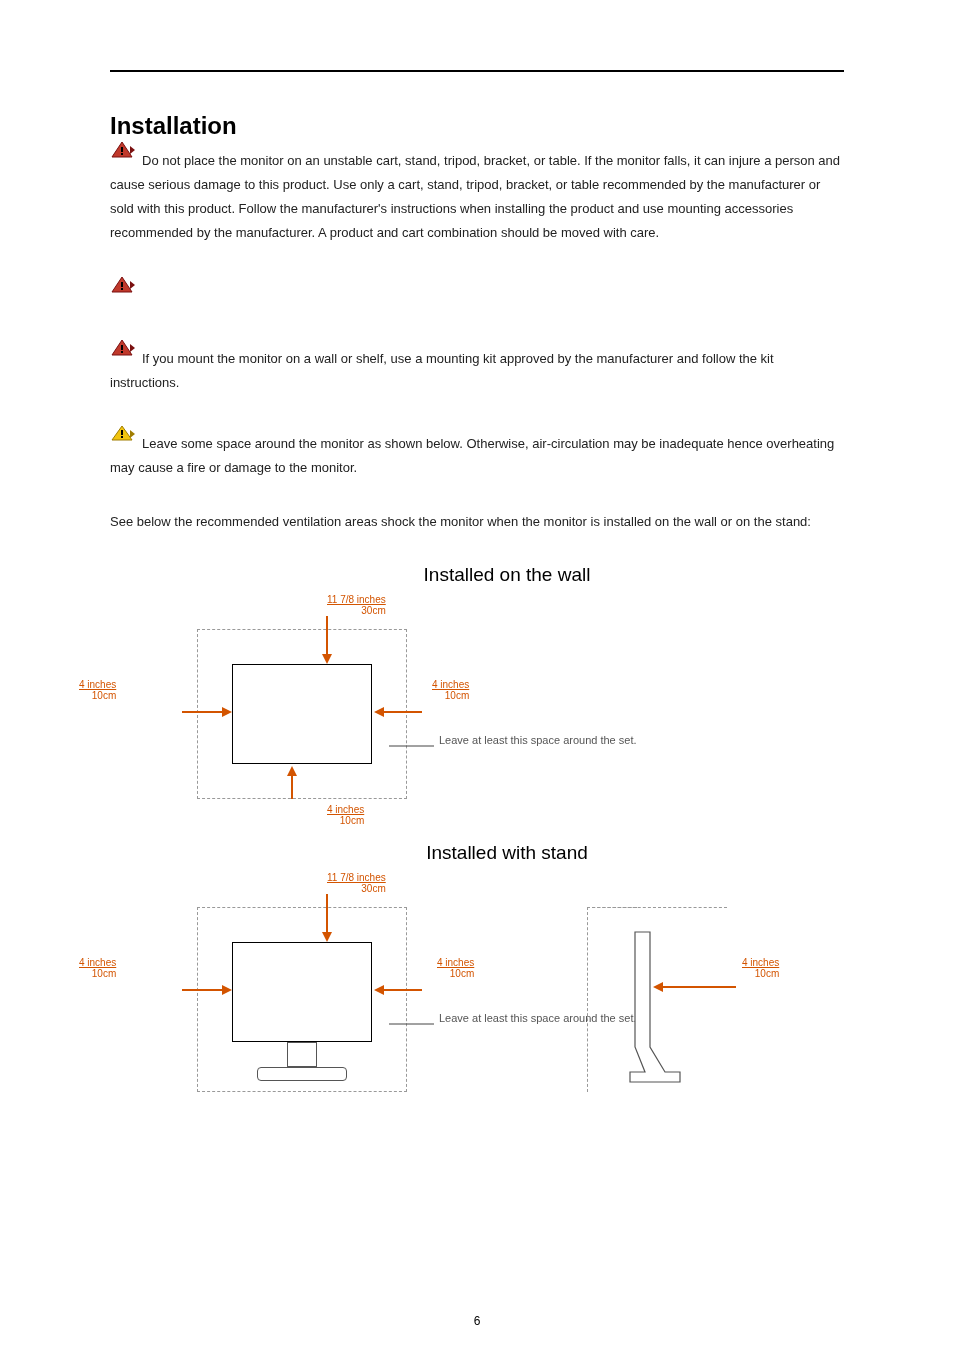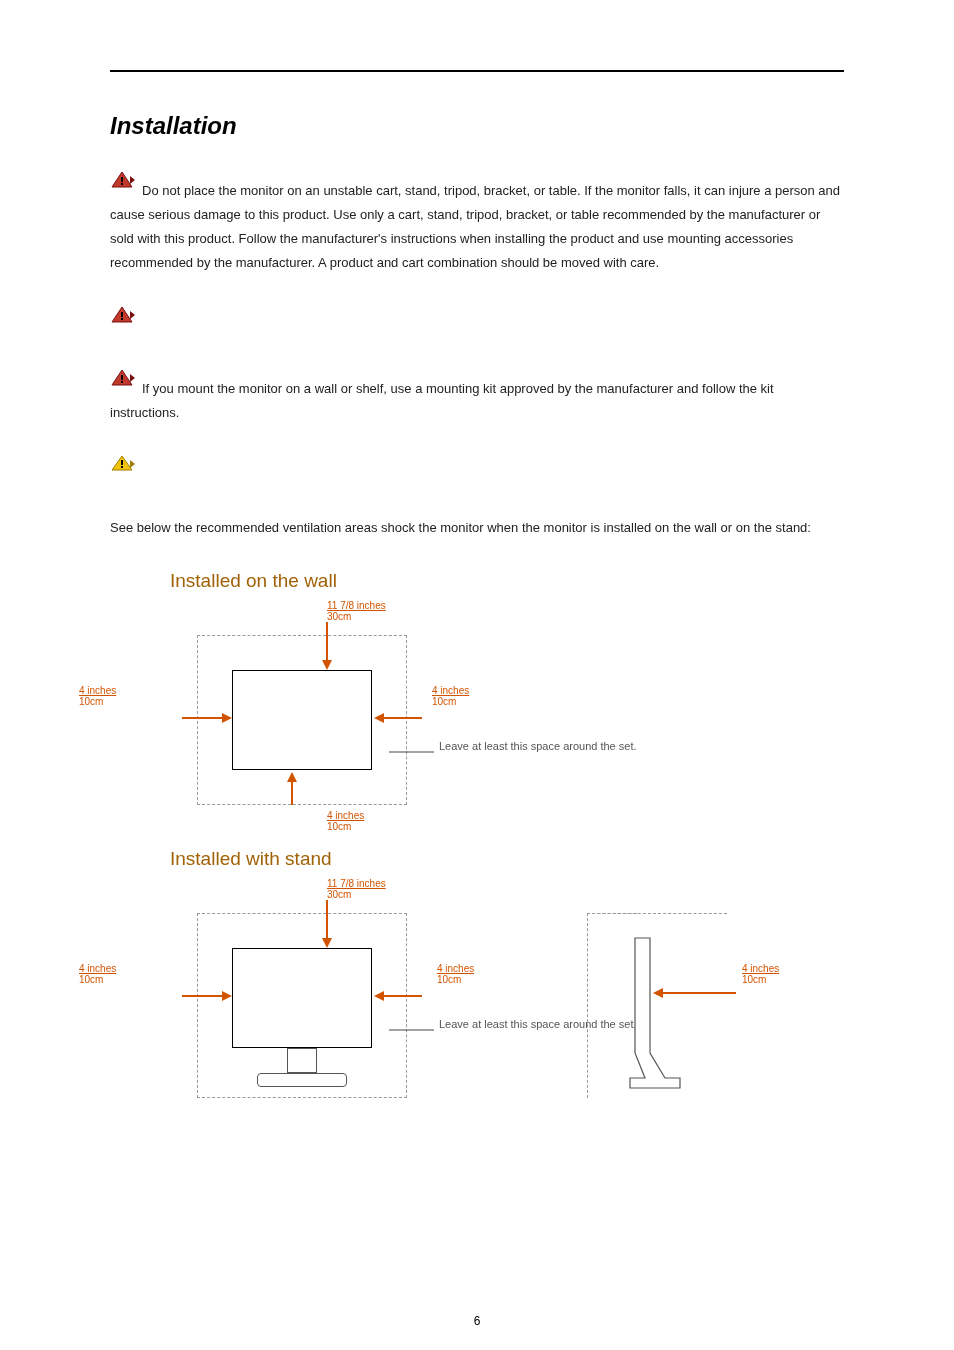--- a/index.html
+++ b/index.html
@@ -14,41 +14,40 @@
     padding: 70px 110px 30px 110px;
   }
   .hr-top {
     border-top: 2px solid #000;
     margin-bottom: 40px;
   }
   h1 {
     font-size: 24px;
     font-weight: bold;
     color: #000;
-    margin-bottom: 30px;
-    font-style: italic;
   }
   .para {
     font-size: 13px;
     line-height: 24px;
     color: #222;
     margin-bottom: 30px;
   }
   .warn-icon {
     display: inline-block;
     vertical-align: text-bottom;
     margin-right: 2px;
   }
   .diagram-section {
     margin-top: 0;
   }
   .diagram-title {
     font-size: 19px;
-    color: #a16207;
+    color: #000000;
     margin: 8px 0 8px 60px;
+    text-align: center;
   }
   .diagram-area {
     position: relative;
     width: 700px;
     height: 240px;
     margin: 0 auto 5px auto;
   }
   .diagram-area2 {
     position: relative;
     width: 700px;
@@ -62,21 +61,21 @@
   .solid-box {
     position: absolute;
     border: 1.5px solid #000;
     background: #fff;
   }
   .dim-label {
     position: absolute;
     font-size: 10px;
     line-height: 11px;
     color: #d35400;
-    text-align: left;
+    text-align: right;
     white-space: nowrap;
   }
   .dim-label .u { text-decoration: underline; display:block;}
   .caption {
     position: absolute;
     font-size: 11px;
     line-height: 13px;
     color: #555;
   }
   .page-num {
@@ -137,21 +136,21 @@
   </p>
 
   <p class="para">
     <span class="warn-icon">
       <svg width="30" height="18" viewBox="0 0 30 18">
           <polygon points="12,1 22,15 2,15" fill="#f1c40f" stroke="#a07d00" stroke-width="1"></polygon>
           <rect x="11" y="5" width="2" height="5" fill="#000"></rect>
           <rect x="11" y="11" width="2" height="2" fill="#000"></rect>
           <polygon points="25,9 20,5 20,13" fill="#a07d00"></polygon>
         </svg>
-    </span>
+    </span><span>Leave some space around the monitor as shown below. Otherwise, air-circulation may be inadequate hence overheating may cause a fire or damage to the monitor.</span>
   </p>
 
   <p class="para"><span>See below the recommended ventilation areas shock the monitor when the monitor is installed on the wall or on the stand:</span></p>
 
   <div class="diagram-section">
     <div class="diagram-title">Installed on the wall</div>
     <div class="diagram-area">
 
       <div class="dashed-box" style="left:70px; top:35px; width:210px; height:170px;"></div>
 

